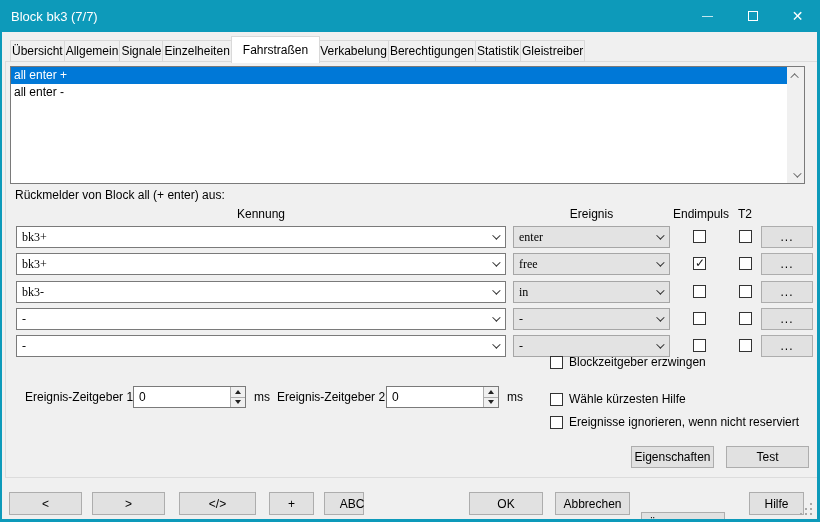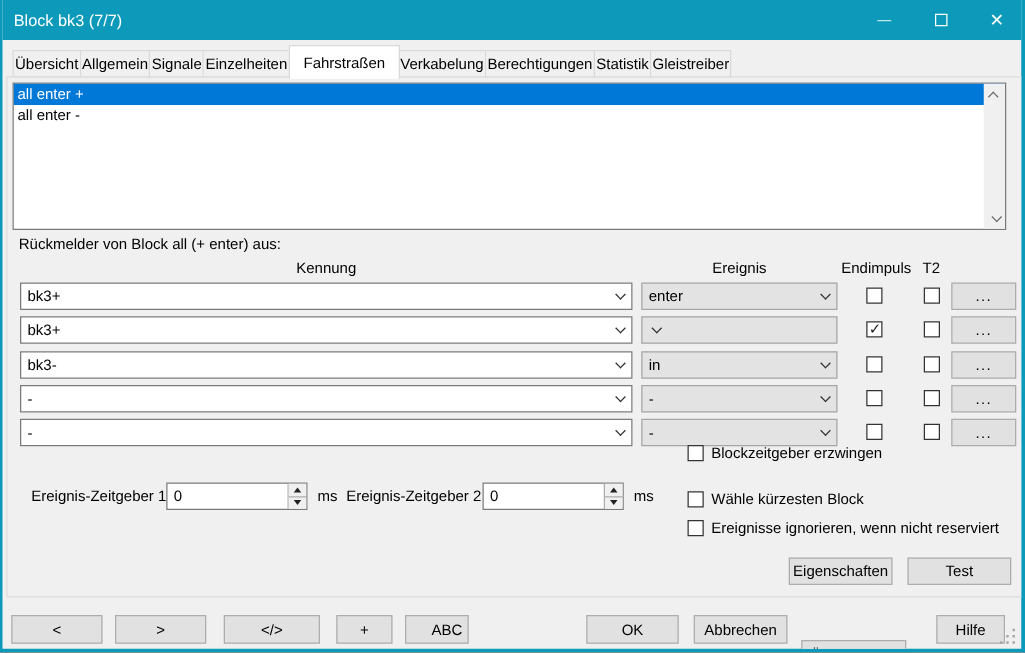--- a/index.html
+++ b/index.html
@@ -33,21 +33,21 @@
   .chev{display:block;width:6px;height:6px;border-left:1px solid #6a6a6a;border-top:1px solid #6a6a6a;}
   .chev.up{transform:rotate(45deg) translateY(2px);}
   .chev.down{transform:rotate(-135deg) translateY(2px);}
   .combo .chev{border-color:#303030;}
   
   .lbl{position:absolute;font-size:12px;color:#000;white-space:nowrap;}
   .hdr{position:absolute;top:145px;font-size:12px;color:#000;text-align:center;white-space:nowrap;}
   
   .row{position:absolute;left:0;width:100%;height:22px;}
   .combo{position:absolute;height:22px;display:flex;align-items:center;cursor:pointer;}
-  .combo-text{flex:1;font-size:12px;padding-left:5px;overflow:hidden;white-space:nowrap;}
+  .combo-text{flex:1;font-size:12px;padding-left:5px;overflow:hidden;white-space:nowrap;font-family:Liberation Serif, serif;}
   .combo .arrowbox{width:20px;display:flex;align-items:center;justify-content:center;}
   .combo-edit{left:10px;width:490px;background:#ffffff;border:1px solid #7a7a7a;}
   .combo-list{left:507px;width:157px;background:#e3e3e3;border:1px solid #a6a6a6;gap:48px;}
   .checkbox{position:absolute;width:13px;height:13px;background:#ffffff;border:1px solid #333333;cursor:pointer;}
   .checkbox.checked::after{content:"✓";position:absolute;left:1px;top:-2px;font-size:12px;color:#1a1a1a;}
   .cb-endimpuls{left:687px;top:4px;} .cb-t2{left:733px;top:4px;}
   .btn{position:absolute;background:#e1e1e1;border:1px solid #adadad;font-size:12px;color:#000;
     display:flex;align-items:center;justify-content:center;cursor:pointer;padding:0;}
   .more-btn{left:755px;top:0;width:52px;height:22px;letter-spacing:1px;}
   
@@ -140,20 +140,21 @@
     </div>
 
     <div class="row" style="top:191px;">
       <div class="combo combo-edit">
         <span class="combo-text">bk3+</span>
         <span class="arrowbox">
             <i class="chev down"></i>
           </span>
       </div>
       <div class="combo combo-list">
+        <span class="combo-text">free</span>
         <span class="arrowbox">
             <i class="chev down"></i>
           </span>
       </div>
       <span class="checkbox cb-endimpuls checked"></span>
       <span class="checkbox cb-t2"></span>
       <button class="btn more-btn">...</button>
     </div>
 
     <div class="row" style="top:219px;">
@@ -237,36 +238,36 @@
       </span>
     </div>
     <div class="lbl" style="left:501px;top:328px;">ms</div>
 
     <div class="optrow" style="top:292px;">
       <span class="checkbox"></span>
       <span class="opt-label">Blockzeitgeber erzwingen</span>
     </div>
     <div class="optrow" style="top:329px;">
       <span class="checkbox"></span>
-      <span class="opt-label">Wähle kürzesten Block</span>
+      <span class="opt-label">Wähle kürzesten Hilfe</span>
     </div>
     <div class="optrow" style="top:352px;">
       <span class="checkbox"></span>
       <span class="opt-label">Ereignisse ignorieren, wenn nicht reserviert</span>
     </div>
 
     <button class="btn" style="left:720px;top:384px;width:83px;height:22px;">Test</button>
     <button class="btn" style="left:625px;top:384px;width:83px;height:22px;">Eigenschaften</button>
   </div>
 
   <button class="btn btn-window" style="left:7px;top:492px;width:73px;">&lt;</button>
   <button class="btn btn-window" style="left:90px;top:492px;width:73px;">&gt;</button>
   <button class="btn btn-window" style="left:177px;top:492px;width:77px;">&lt;/&gt;</button>
   <button class="btn btn-window" style="left:267px;top:492px;width:45px;">+</button>
-  <button class="btn btn-window" style="left:322px;top:492px;width:51px;padding-left:16px;">ABC</button>
+  <button class="btn btn-window" style="left:322px;top:492px;width:40px;padding-left:16px;">ABC</button>
 
   <button class="btn btn-window" style="left:467px;top:492px;width:74px;">OK</button>
   <button class="btn btn-window" style="left:553px;top:492px;width:75px;">Abbrechen</button>
   <button class="btn btn-window" style="left:639px;top:512px;width:84px;">Übernehmen</button>
   <button class="btn btn-window" style="left:747px;top:492px;width:55px;">Hilfe</button>
 
   <div class="grip">
     <i style="right:0;bottom:0;position:absolute;"></i>
     <i style="right:0;bottom:5px;position:absolute;"></i>
     <i style="right:5px;bottom:0;position:absolute;"></i>

